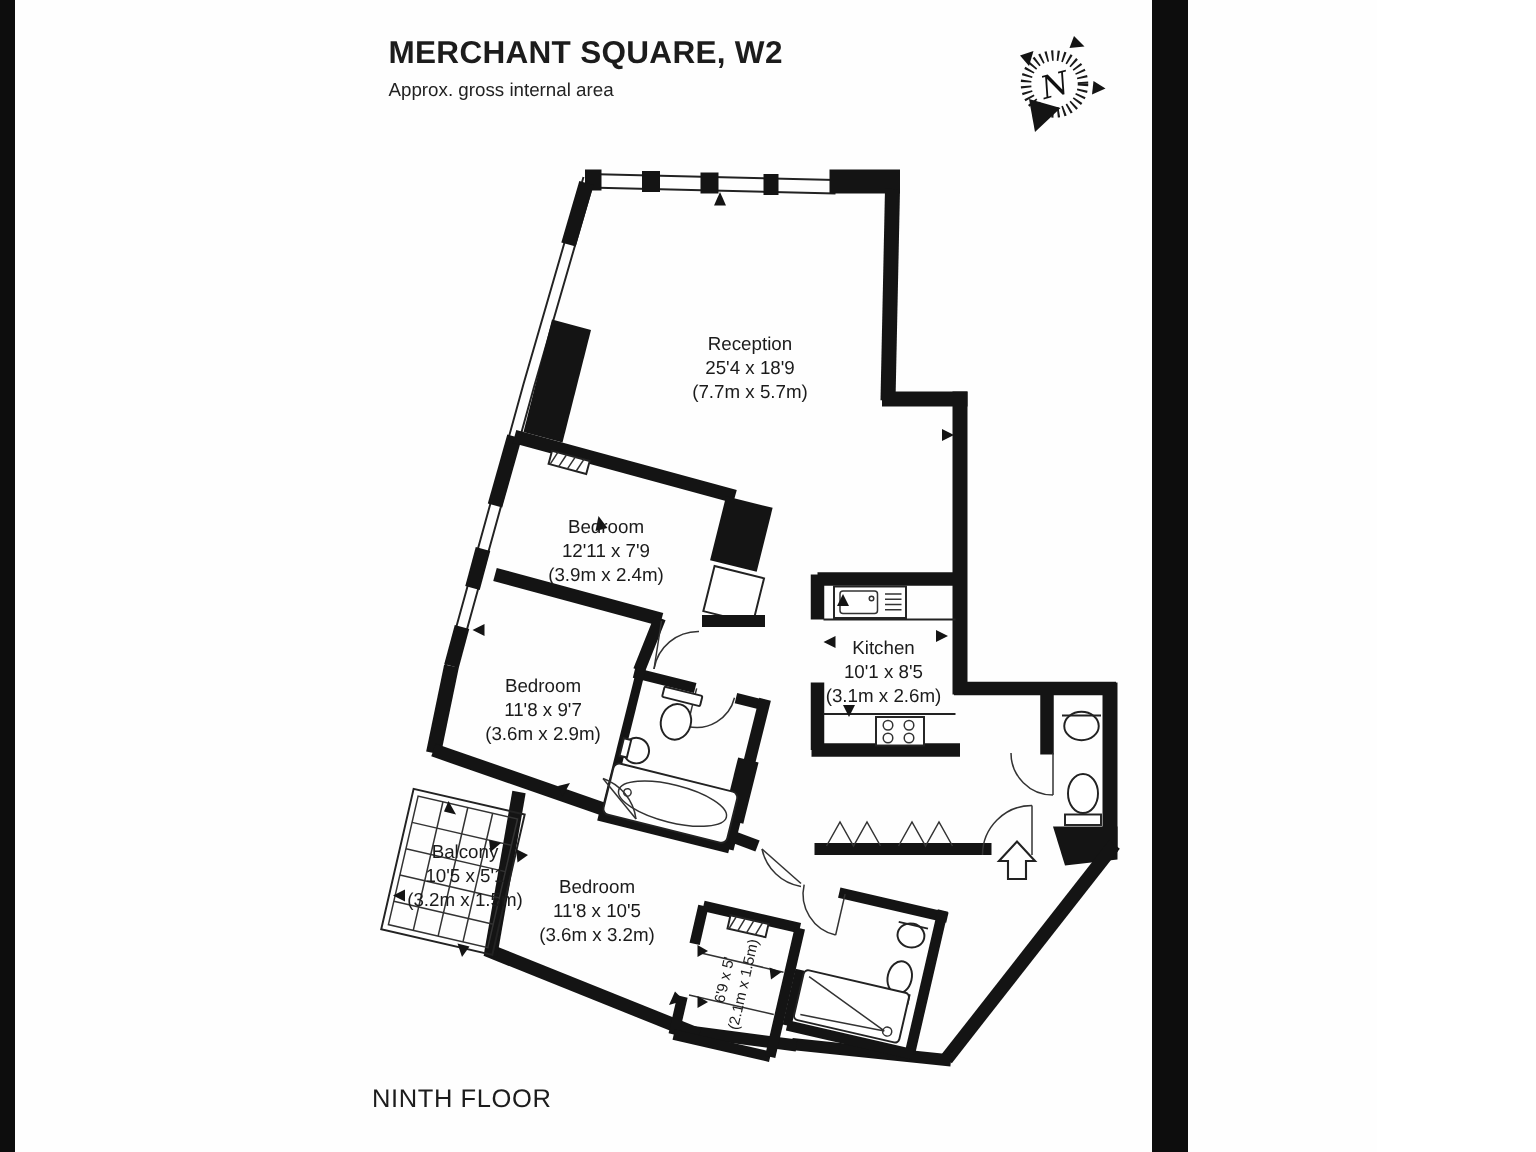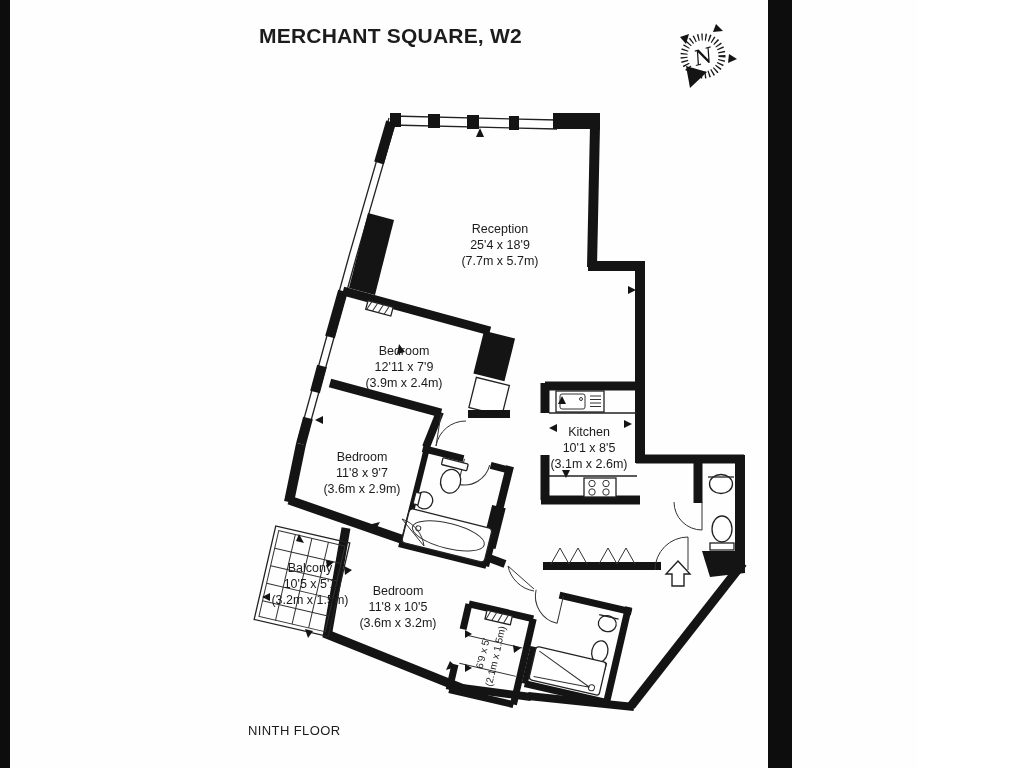--- a/index.html
+++ b/index.html
@@ -4,21 +4,21 @@
 <style>
   html,body{margin:0;padding:0;background:#fff;}
   .page{position:relative;width:918px;height:768px;background:#fefefe;
         font-family:"Liberation Sans",sans-serif;overflow:hidden;}
   .bar{position:absolute;top:0;height:768px;background:#0d0d0d;}
   .bar.left{left:0;width:10px;}
   .bar.right{left:768px;width:24px;}
   .header{position:absolute;left:259px;top:24px;color:#1c1c1c;}
   .title{font-size:21px;font-weight:bold;letter-spacing:.2px;margin-bottom:5px;}
   .sub{font-size:12.5px;margin-top:2px;color:#222;}
-  .footer{position:absolute;left:248px;top:723px;font-size:13px;
+  .footer{position:absolute;left:248px;top:723px;font-size:17px;
           letter-spacing:.4px;color:#1c1c1c;}
   svg{position:absolute;left:0;top:0;}
   .wall{stroke:#141414;fill:none;stroke-linecap:butt;}
   .w9{stroke-width:9;} .w10{stroke-width:10;} .w8{stroke-width:8;} .w7{stroke-width:7;} .w6{stroke-width:6;}
   .thin{stroke:#222;fill:none;stroke-width:1.3;}
   .hair{stroke:#333;fill:none;stroke-width:1;}
   .fix{stroke:#222;fill:#fff;stroke-width:1.3;}
   .blk{fill:#141414;stroke:none;}
   .roomlabel{font-size:12.5px;fill:#1b1b1b;text-anchor:middle;}
   .smalllabel{font-size:10px;fill:#1b1b1b;text-anchor:middle;}
@@ -28,20 +28,21 @@
 </head>
 <body>
 
 <div class="page">
 
   <div class="bar left"></div>
   <div class="bar right"></div>
 
   <div class="header">
     <div class="title">MERCHANT SQUARE, W2</div>
+    <div class="sub">Approx. gross internal area</div>
   </div>
 
   <svg width="1024" height="768" viewBox="0 0 1024 768">
 
     <g>
       <circle cx="703" cy="56" r="19" fill="#fff" stroke="#1a1a1a" stroke-width="7" stroke-dasharray="1.3 2.5"></circle>
       <circle cx="703" cy="56" r="12.5" fill="#fff" stroke="none"></circle>
       <polygon points="686,66 707,72 690,88" class="blk"></polygon>
       <polygon points="716,24 723,31 713,32" class="blk"></polygon>
       <polygon points="680,37 689,34 686,44" class="blk"></polygon>

